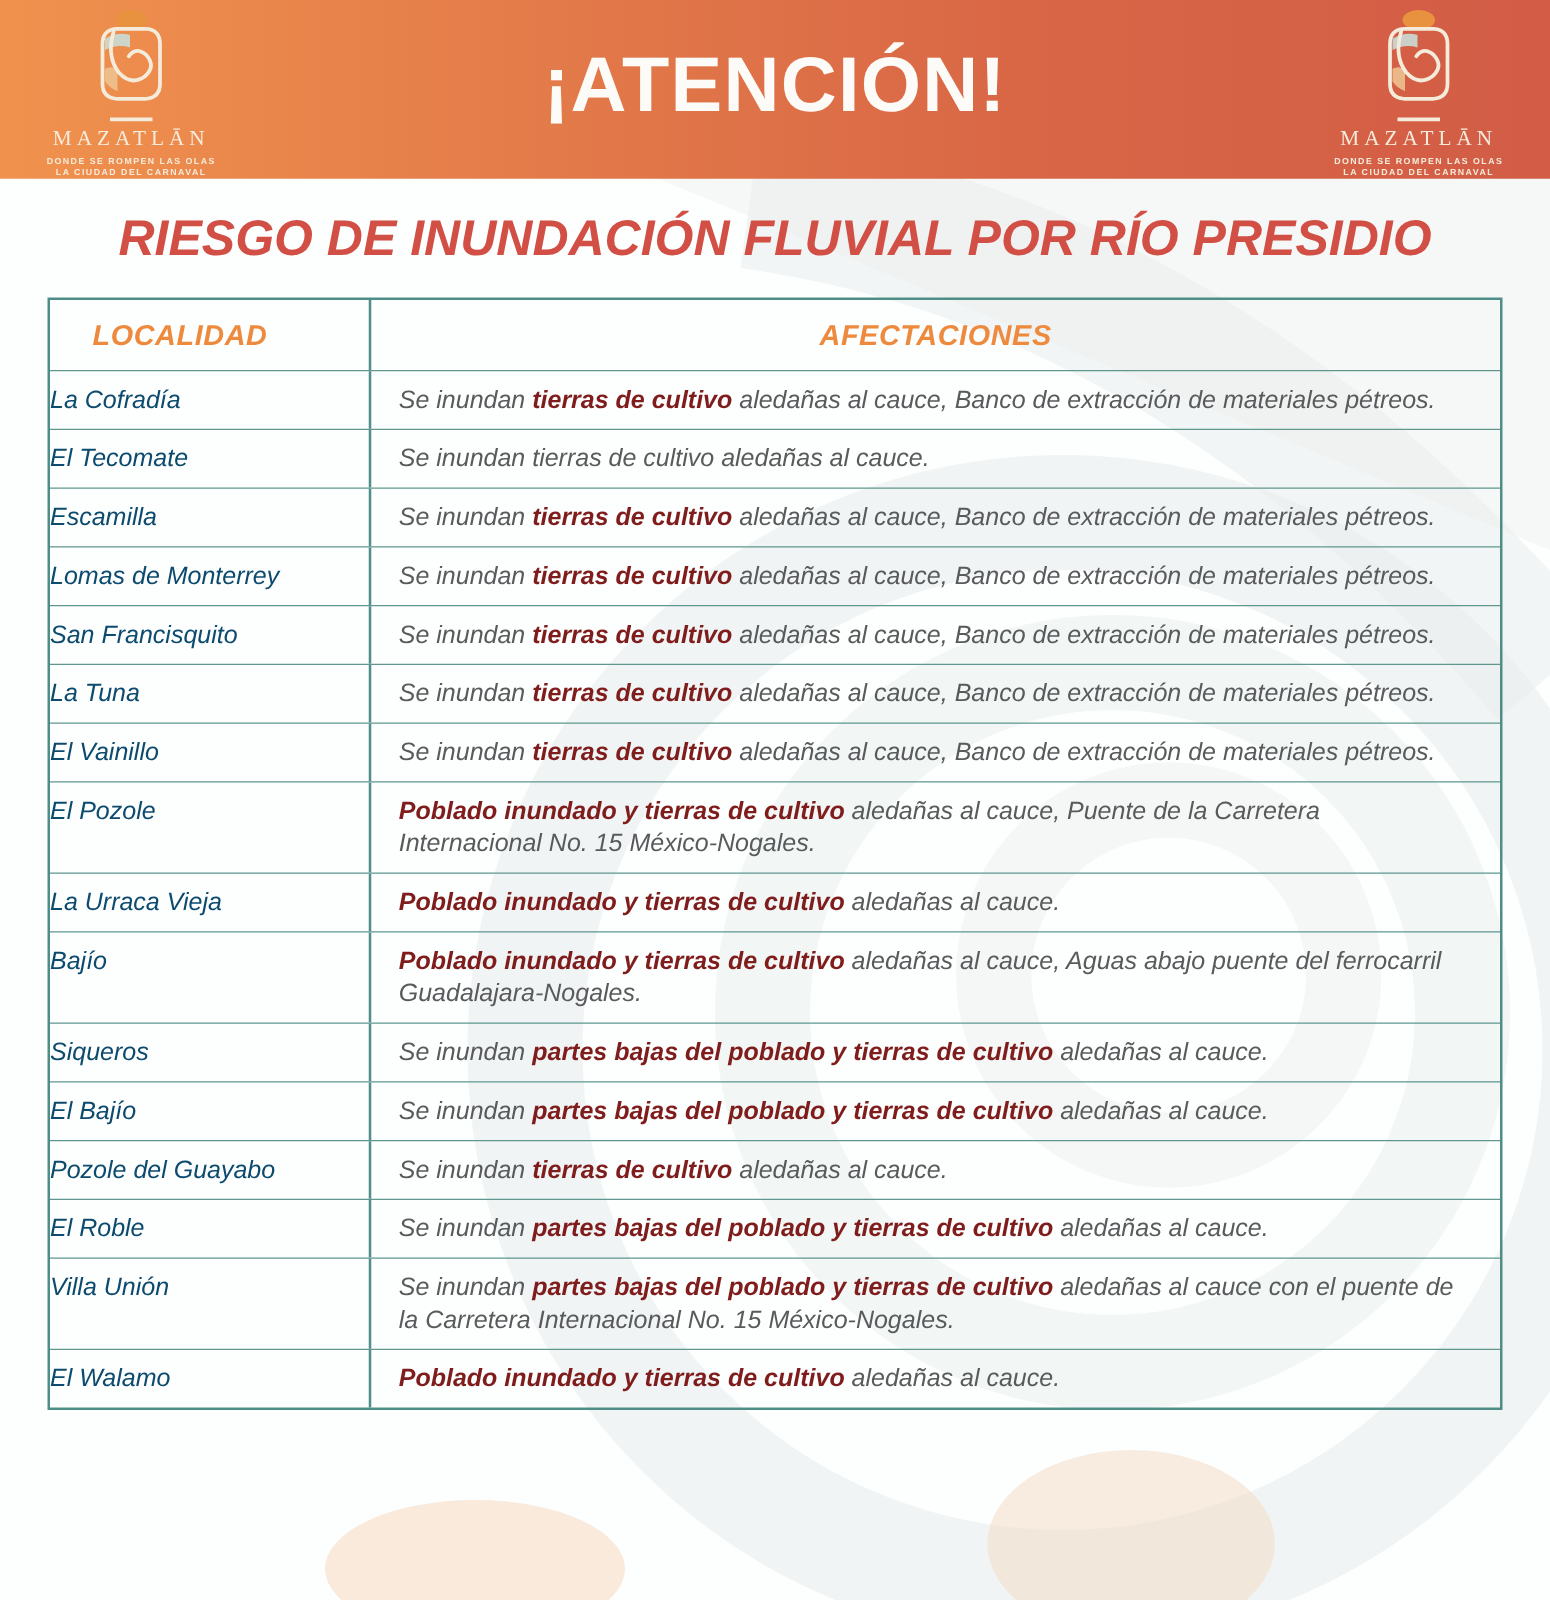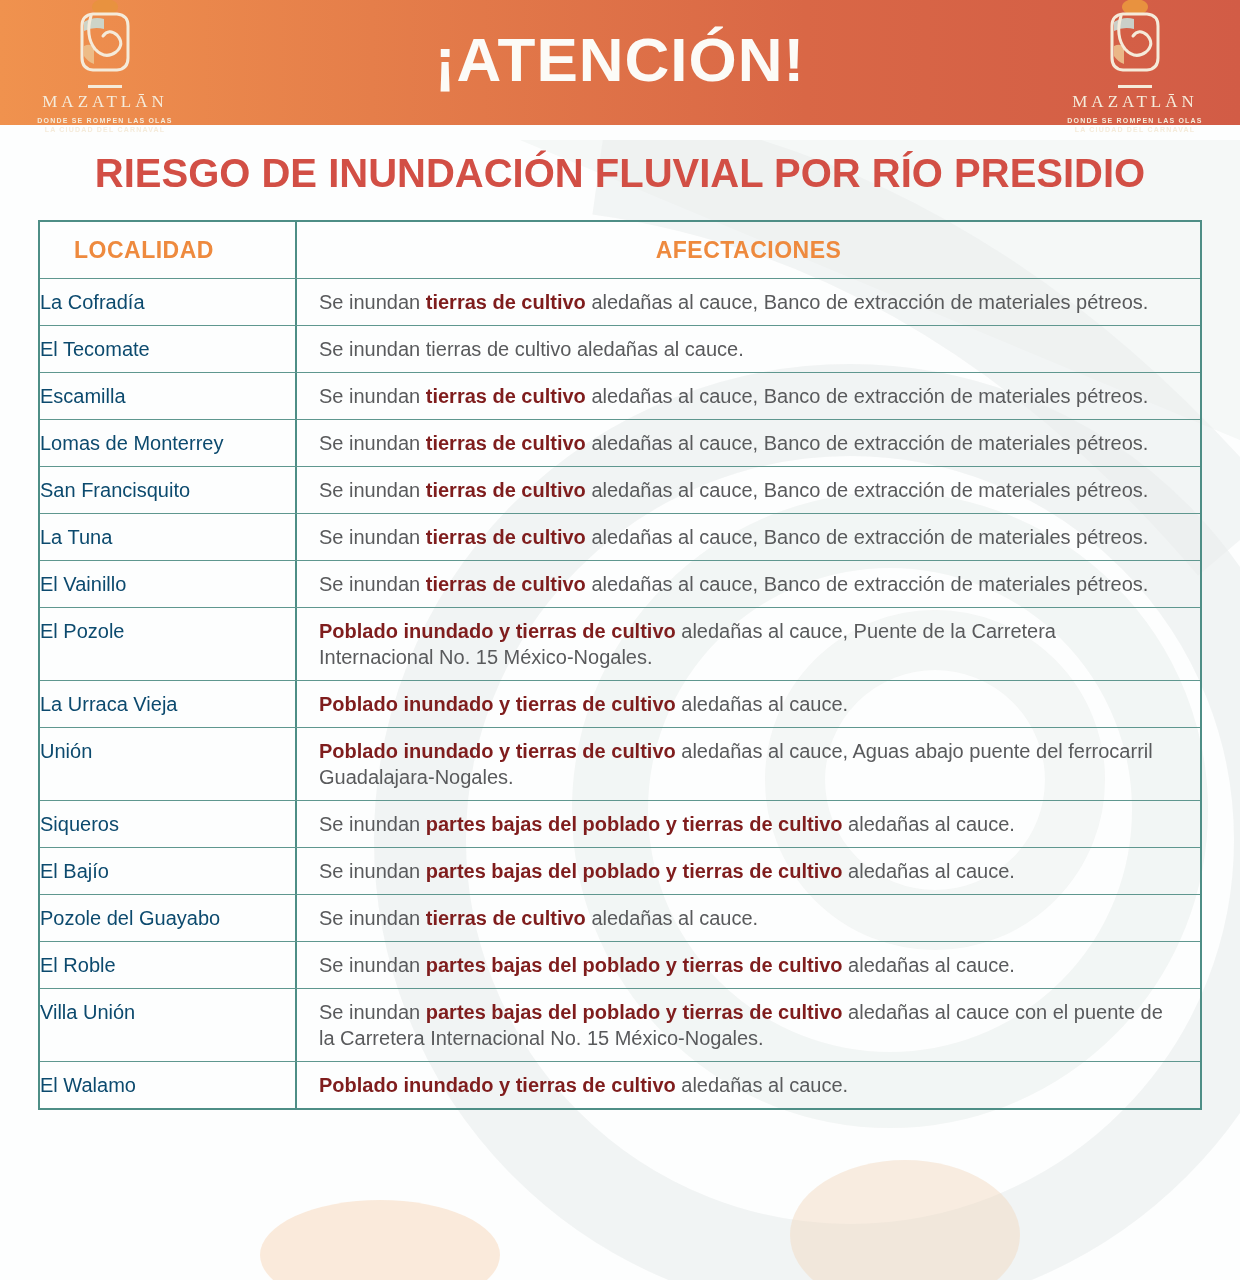--- a/index.html
+++ b/index.html
@@ -14,21 +14,21 @@
   
   .watermark {
     position: absolute; left: 0; top: 140px;
     width: 1240px; height: 1140px;
     z-index: 0; pointer-events: none;
   }
 
   
   .header-band {
     position: relative; z-index: 2;
-    width: 1240px; height: 125px;
+    width: 1240px; height: 143px;
     background: linear-gradient(90deg, #F0924E 0%, #E57E4A 30%, #D96746 65%, #D25C46 100%);
     display: flex; align-items: center; justify-content: space-between;
     padding: 0 30px;
   }
   .logo {
     display: flex; flex-direction: column; align-items: center;
     color: #F5EBDA; width: 150px; flex-shrink: 0; padding-top: 6px;
   }
   .logo-line { width: 34px; height: 3px; background: #F5EBDA; margin: 5px 0 4px; }
   .logo-wordmark {
@@ -40,21 +40,21 @@
     font-size: 7px; font-weight: bold; letter-spacing: 1.2px;
     line-height: 9px; text-align: center; margin-top: 4px; white-space: nowrap;
   }
   .attention {
     color: #FCFBF7; font-weight: bold; font-size: 62px;
     letter-spacing: 1px; text-align: center; flex: 1;
     padding-bottom: 6px; white-space: nowrap;
   }
 
   
-  .content { position: relative; z-index: 1; padding: 0 38px; }
+  .content { position: relative; z-index: 1; padding: 0 38px; font-style: italic; }
   .page-title {
     margin-top: 26px;
     text-align: center;
     color: #D24F45;
     font-weight: bold;
     font-size: 40px;
     letter-spacing: 0px;
     white-space: nowrap;
   }
 
@@ -186,21 +186,21 @@
     <div class="td loc">El Pozole</div>
     <div class="td af"><span></span><b>Poblado inundado y tierras de cultivo</b><span> aledañas al cauce, Puente de la Carretera Internacional No. 15 México-Nogales.</span></div>
   </div>
 
   <div class="tr">
     <div class="td loc">La Urraca Vieja</div>
     <div class="td af"><span></span><b>Poblado inundado y tierras de cultivo</b><span> aledañas al cauce.</span></div>
   </div>
 
   <div class="tr">
-    <div class="td loc">Unión</div>
+    <div class="td loc">Bajío</div>
     <div class="td af"><span></span><b>Poblado inundado y tierras de cultivo</b><span> aledañas al cauce, Aguas abajo puente del ferrocarril Guadalajara-Nogales.</span></div>
   </div>
 
   <div class="tr">
     <div class="td loc">Siqueros</div>
     <div class="td af"><span>Se inundan </span><b>partes bajas del poblado y tierras de cultivo</b><span> aledañas al cauce.</span></div>
   </div>
 
   <div class="tr">
     <div class="td loc">El Bajío</div>

